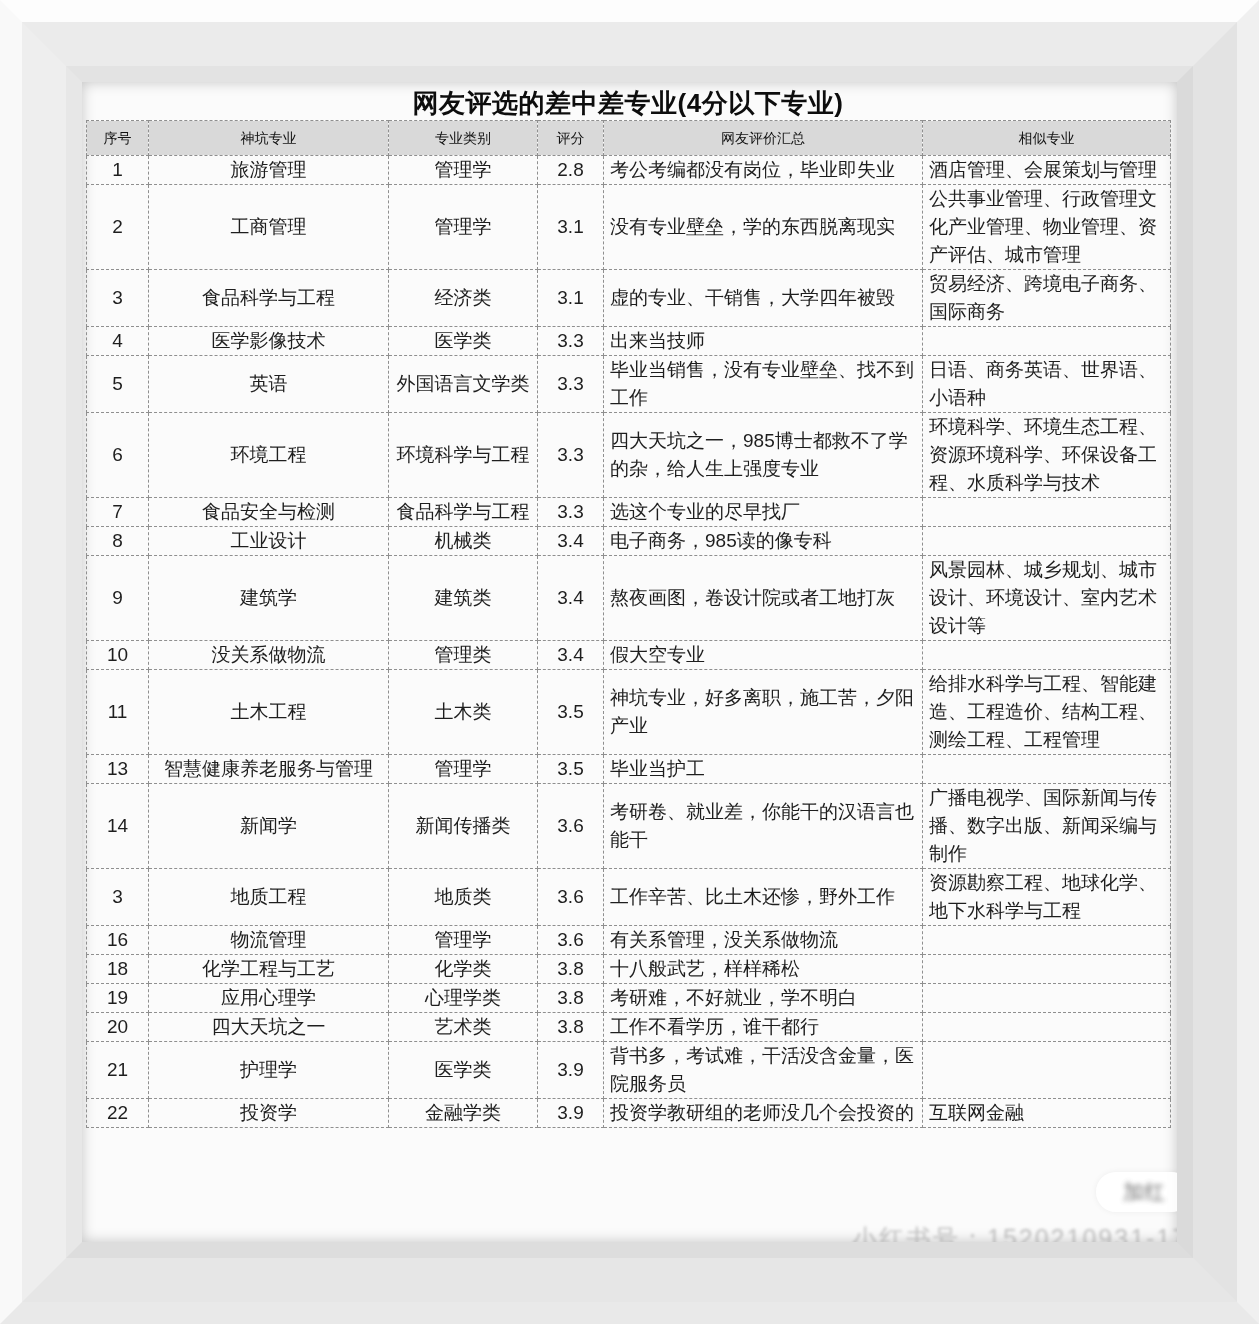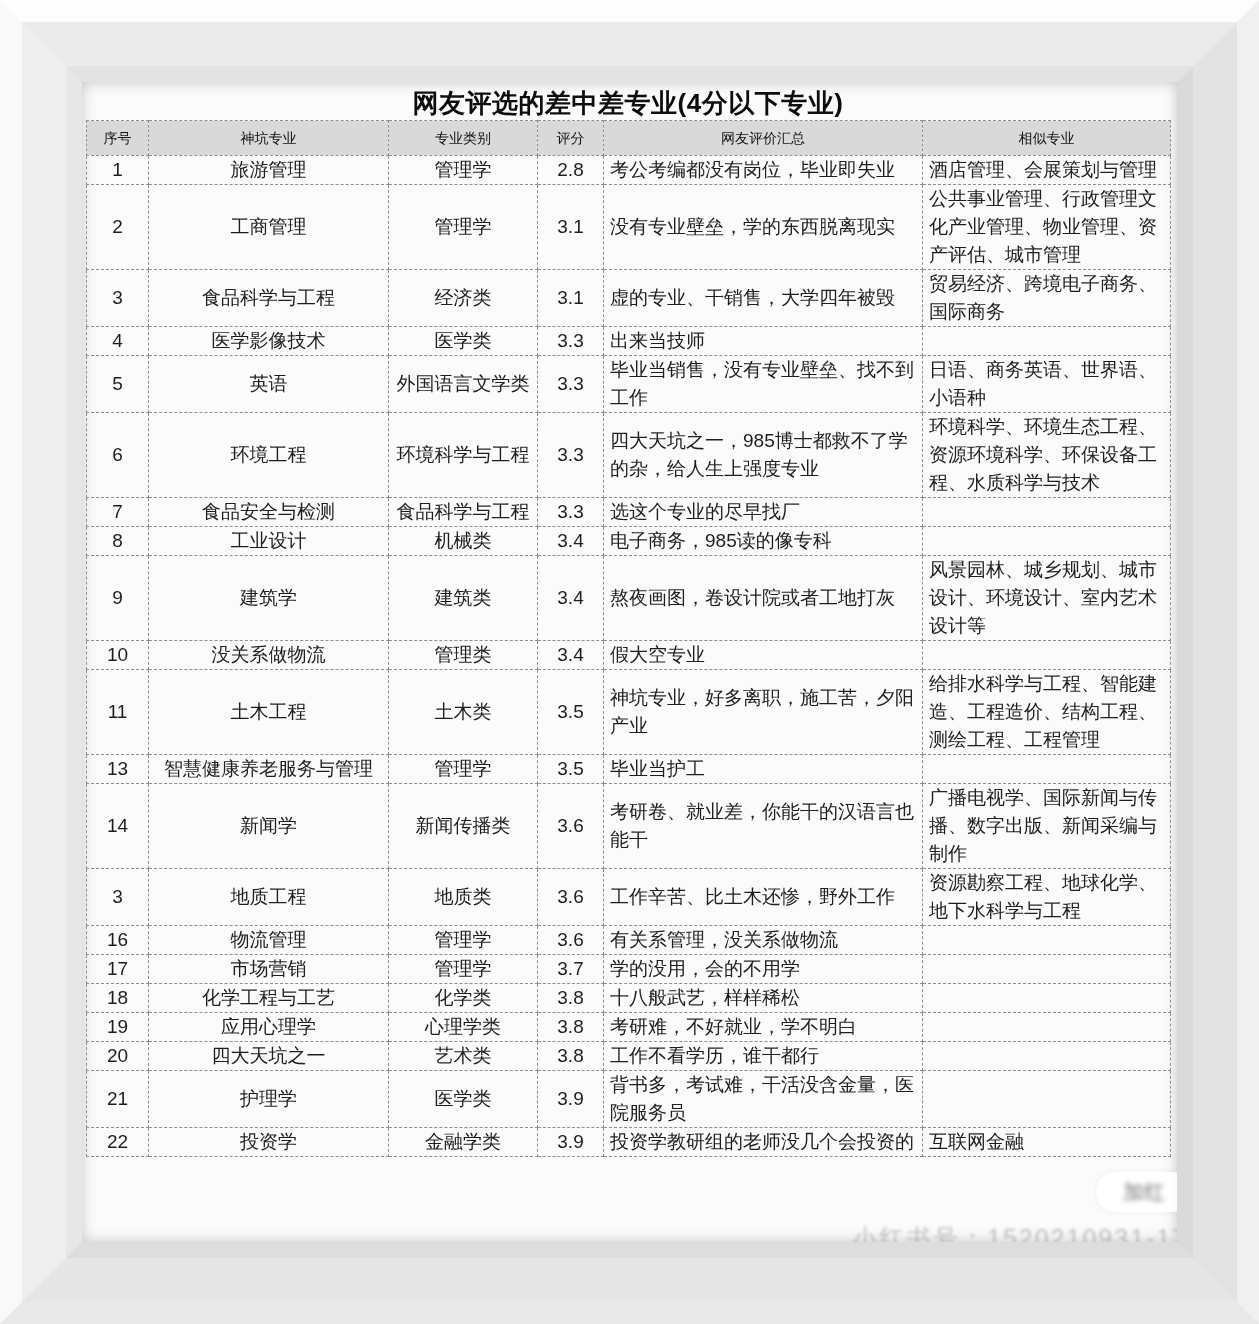--- a/index.html
+++ b/index.html
@@ -227,28 +227,20 @@
        </tr>
               <tr>
          <td class="t-c">16</td>
          <td class="t-c">物流管理</td>
          <td class="t-c">管理学</td>
          <td class="t-c">3.6</td>
          <td class="t-l">有关系管理，没关系做物流</td>
          <td class="t-l"></td>
        </tr>
               <tr>
-         <td class="t-c">17</td>
-         <td class="t-c">市场营销</td>
-         <td class="t-c">管理学</td>
-         <td class="t-c">3.7</td>
-         <td class="t-l">学的没用，会的不用学</td>
-         <td class="t-l"></td>
-       </tr>
-              <tr>
          <td class="t-c">18</td>
          <td class="t-c">化学工程与工艺</td>
          <td class="t-c">化学类</td>
          <td class="t-c">3.8</td>
          <td class="t-l">十八般武艺，样样稀松</td>
          <td class="t-l"></td>
        </tr>
               <tr>
          <td class="t-c">19</td>
          <td class="t-c">应用心理学</td>

